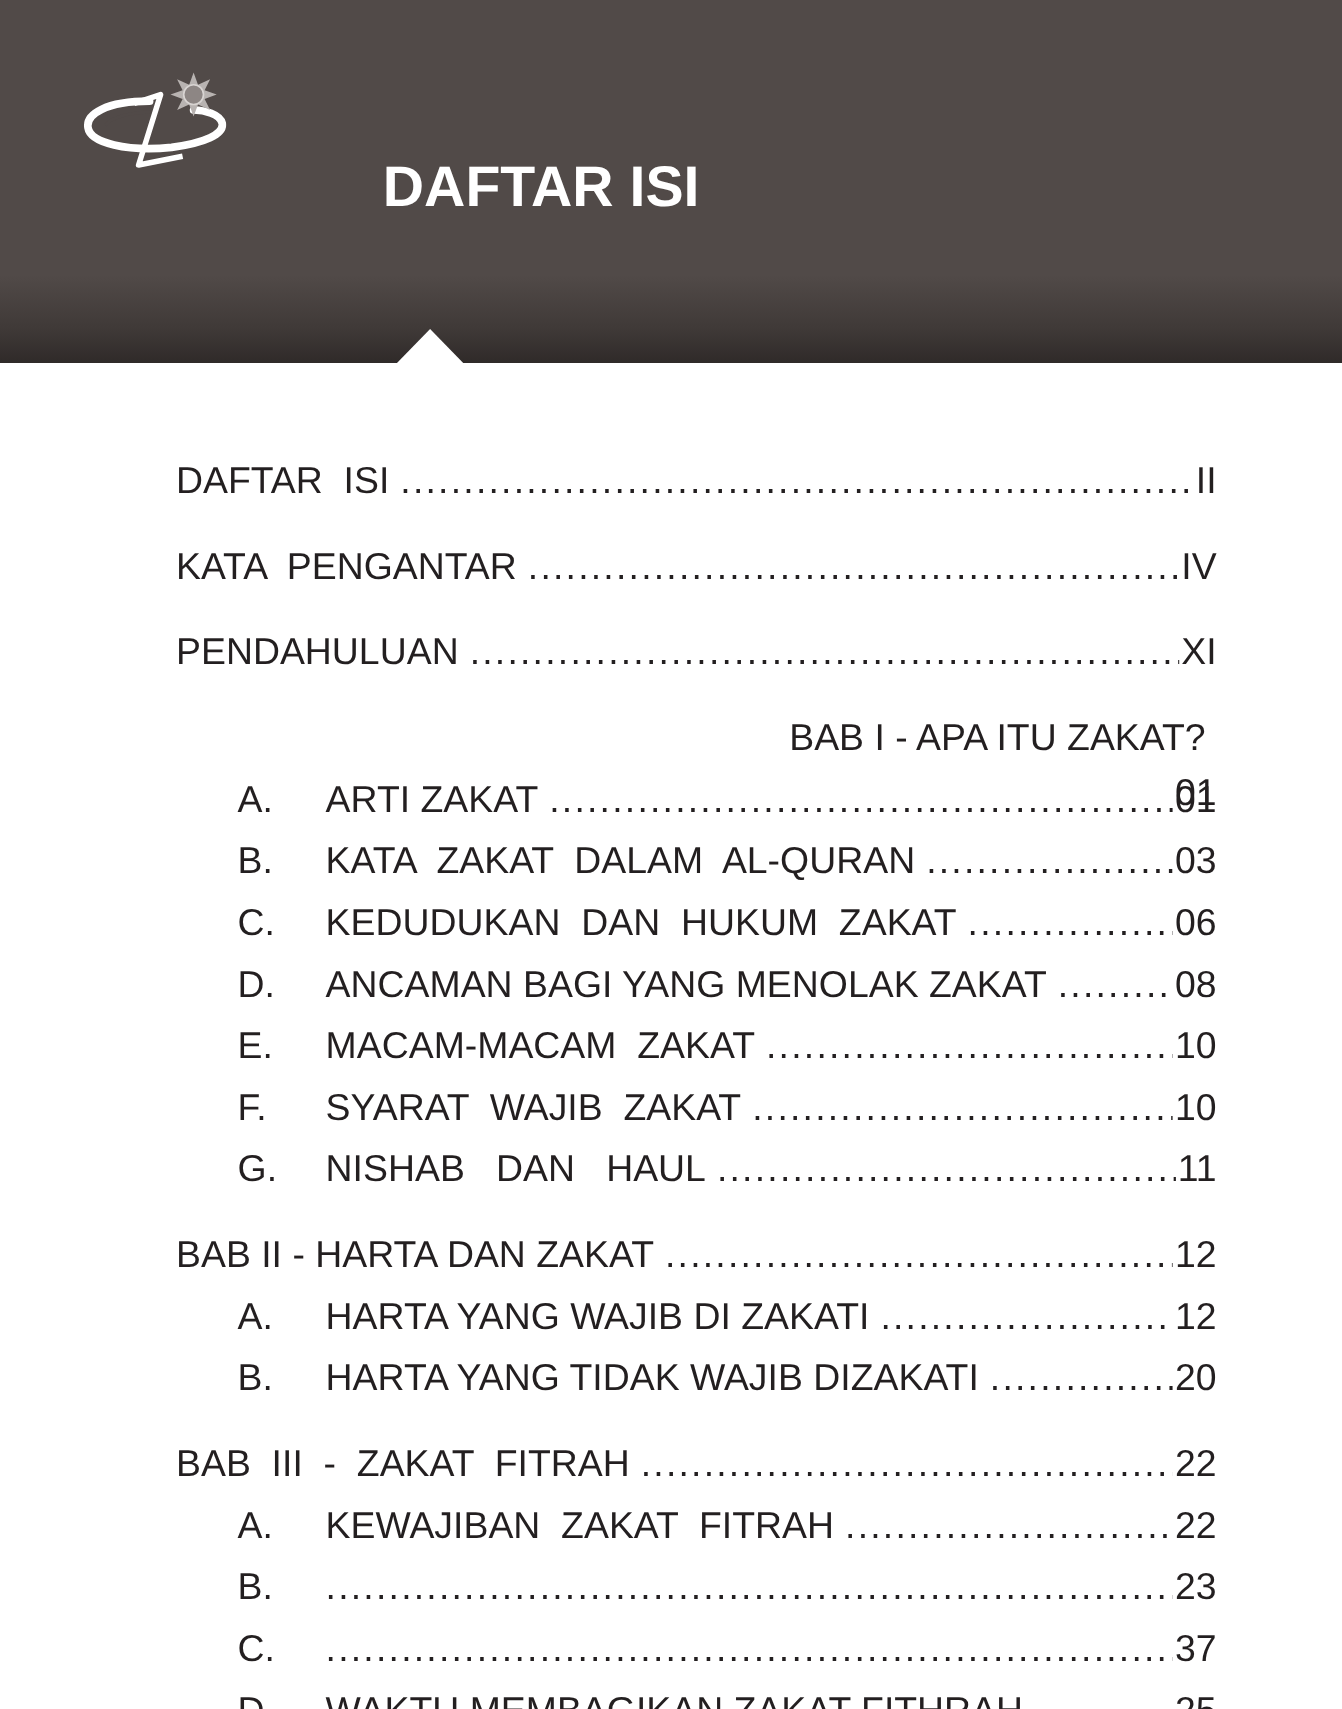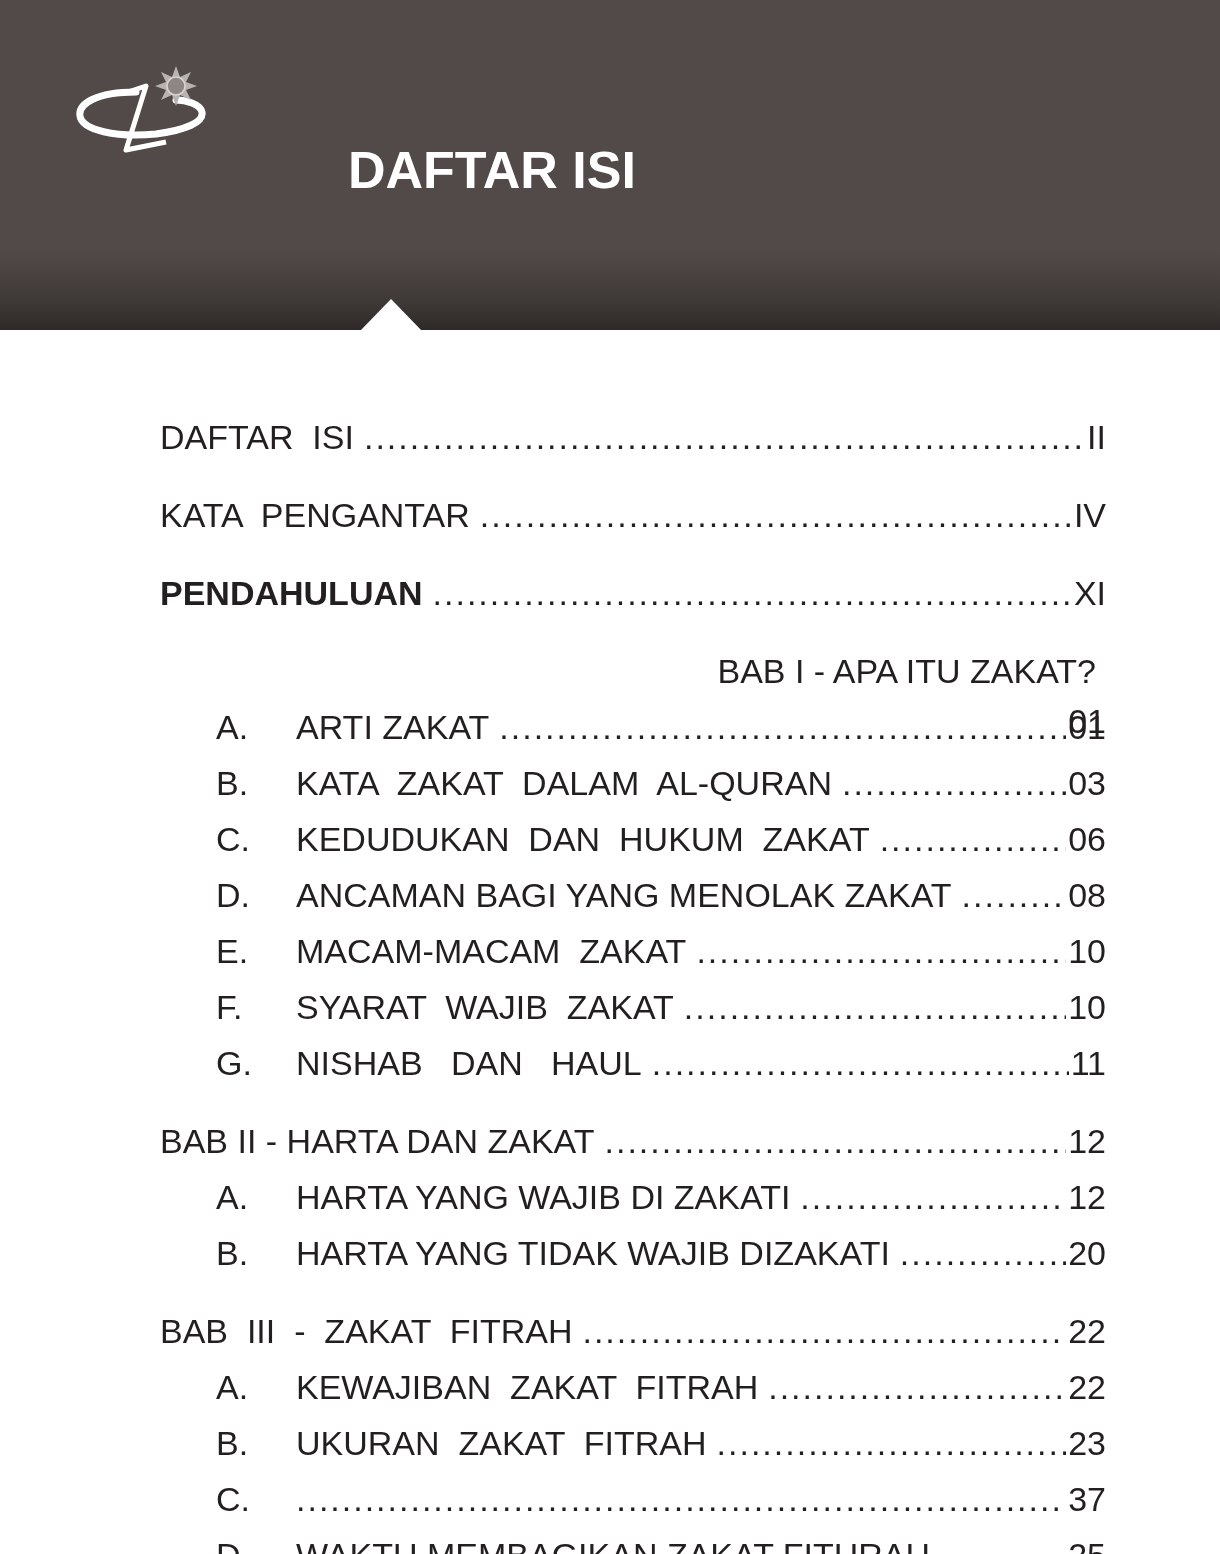--- a/index.html
+++ b/index.html
@@ -54,21 +54,21 @@
       <span class="label" style="white-space: pre;">DAFTAR  ISI</span>
       <span class="dots"></span>
       <span class="page">II</span>
     </div>
     <div class="row" style="top: 78px;">
       <span class="label" style="white-space: pre;">KATA  PENGANTAR</span>
       <span class="dots"></span>
       <span class="page">IV</span>
     </div>
     <div class="row" style="top: 156px;">
-      <span class="label" style="white-space: pre; font-weight: bold;">PENDAHULUAN</span>
+      <span class="label" style="white-space: pre;">PENDAHULUAN</span>
       <span class="dots"></span>
       <span class="page">XI</span>
     </div>
     <div class="row" style="top: 234px; flex-direction: column;">
       <span class="label" style="white-space: pre;">BAB I - APA ITU ZAKAT?</span>
       <span class="dots"></span>
       <span class="page">01</span>
     </div>
     <div class="row sub" style="top: 290px;">
       <span class="letter">A.</span>
@@ -135,21 +135,20 @@
       <span class="page">22</span>
     </div>
     <div class="row sub" style="top: 950px;">
       <span class="letter">A.</span>
       <span class="label" style="white-space: pre;">KEWAJIBAN  ZAKAT  FITRAH</span>
       <span class="dots"></span>
       <span class="page">22</span>
     </div>
     <div class="row sub" style="top: 1006px;">
       <span class="letter">B.</span>
-      <span class="label" style="white-space: pre;">UKURAN  ZAKAT  FITRAH</span>
       <span class="dots"></span>
       <span class="page">23</span>
     </div>
     <div class="row sub" style="top: 1062px;">
       <span class="letter">C.</span>
       <span class="dots"></span>
       <span class="page">37</span>
     </div>
     <div class="row sub" style="top: 1118px;">
       <span class="letter">D.</span>

